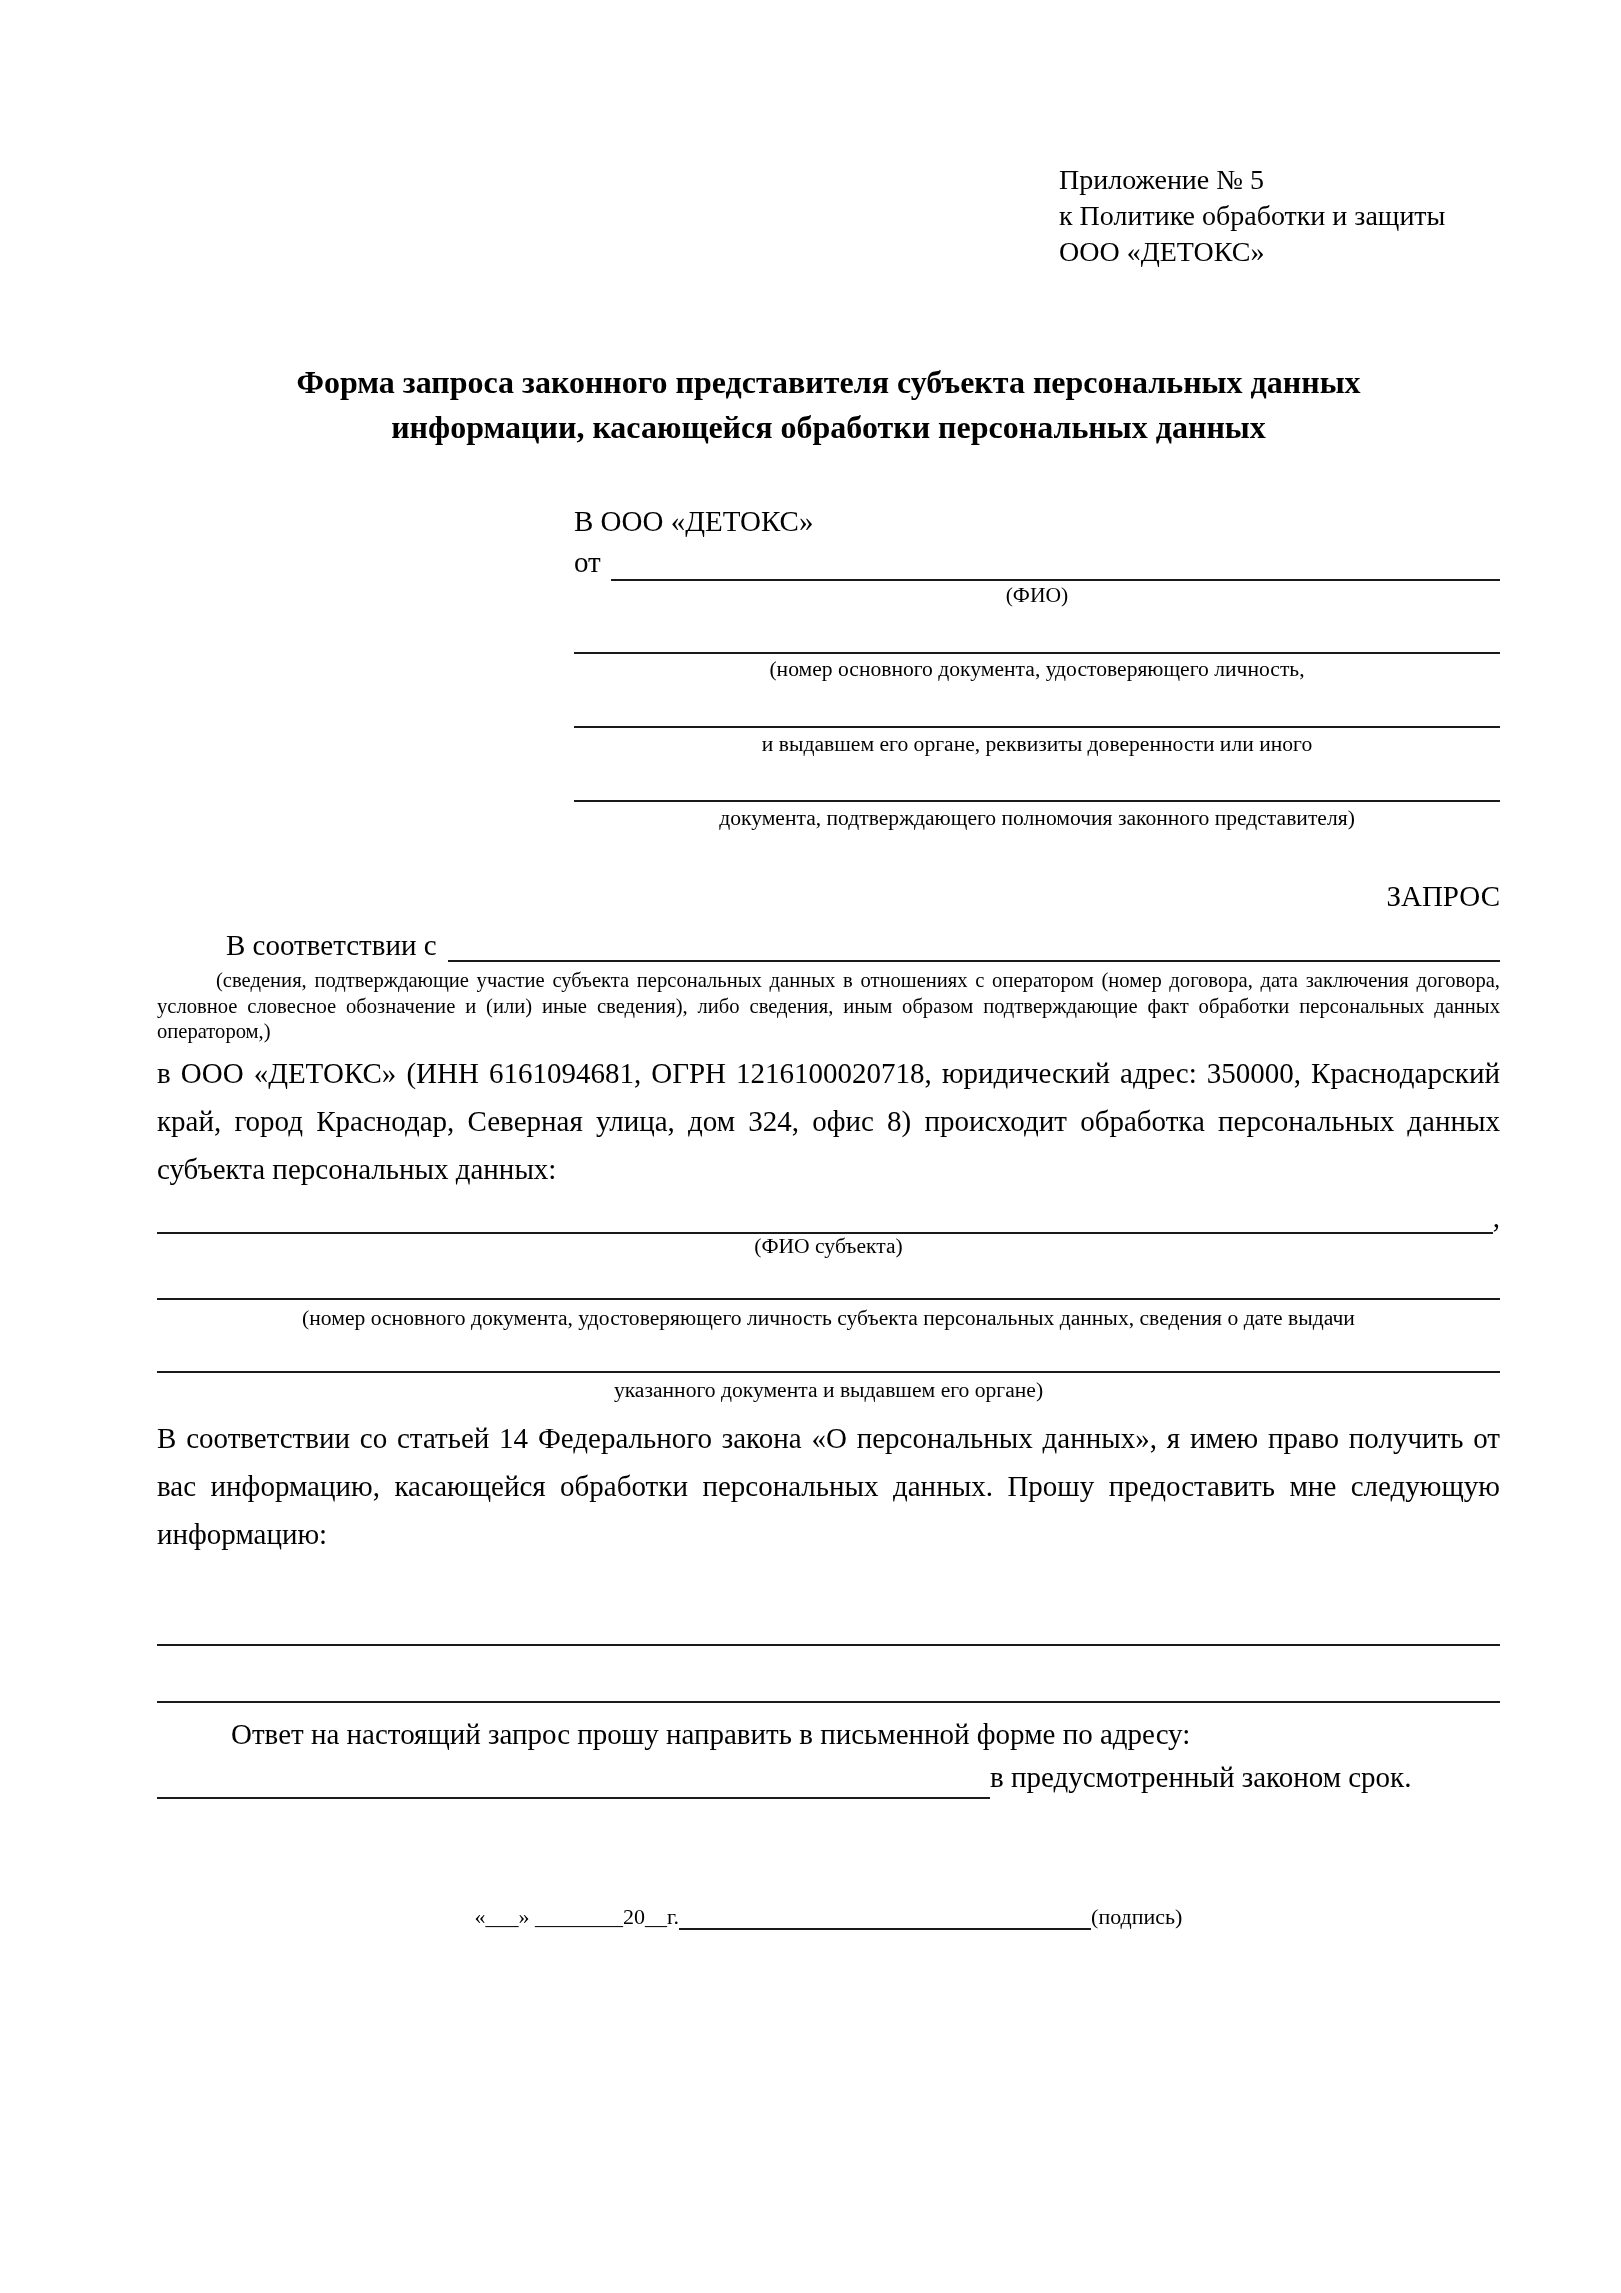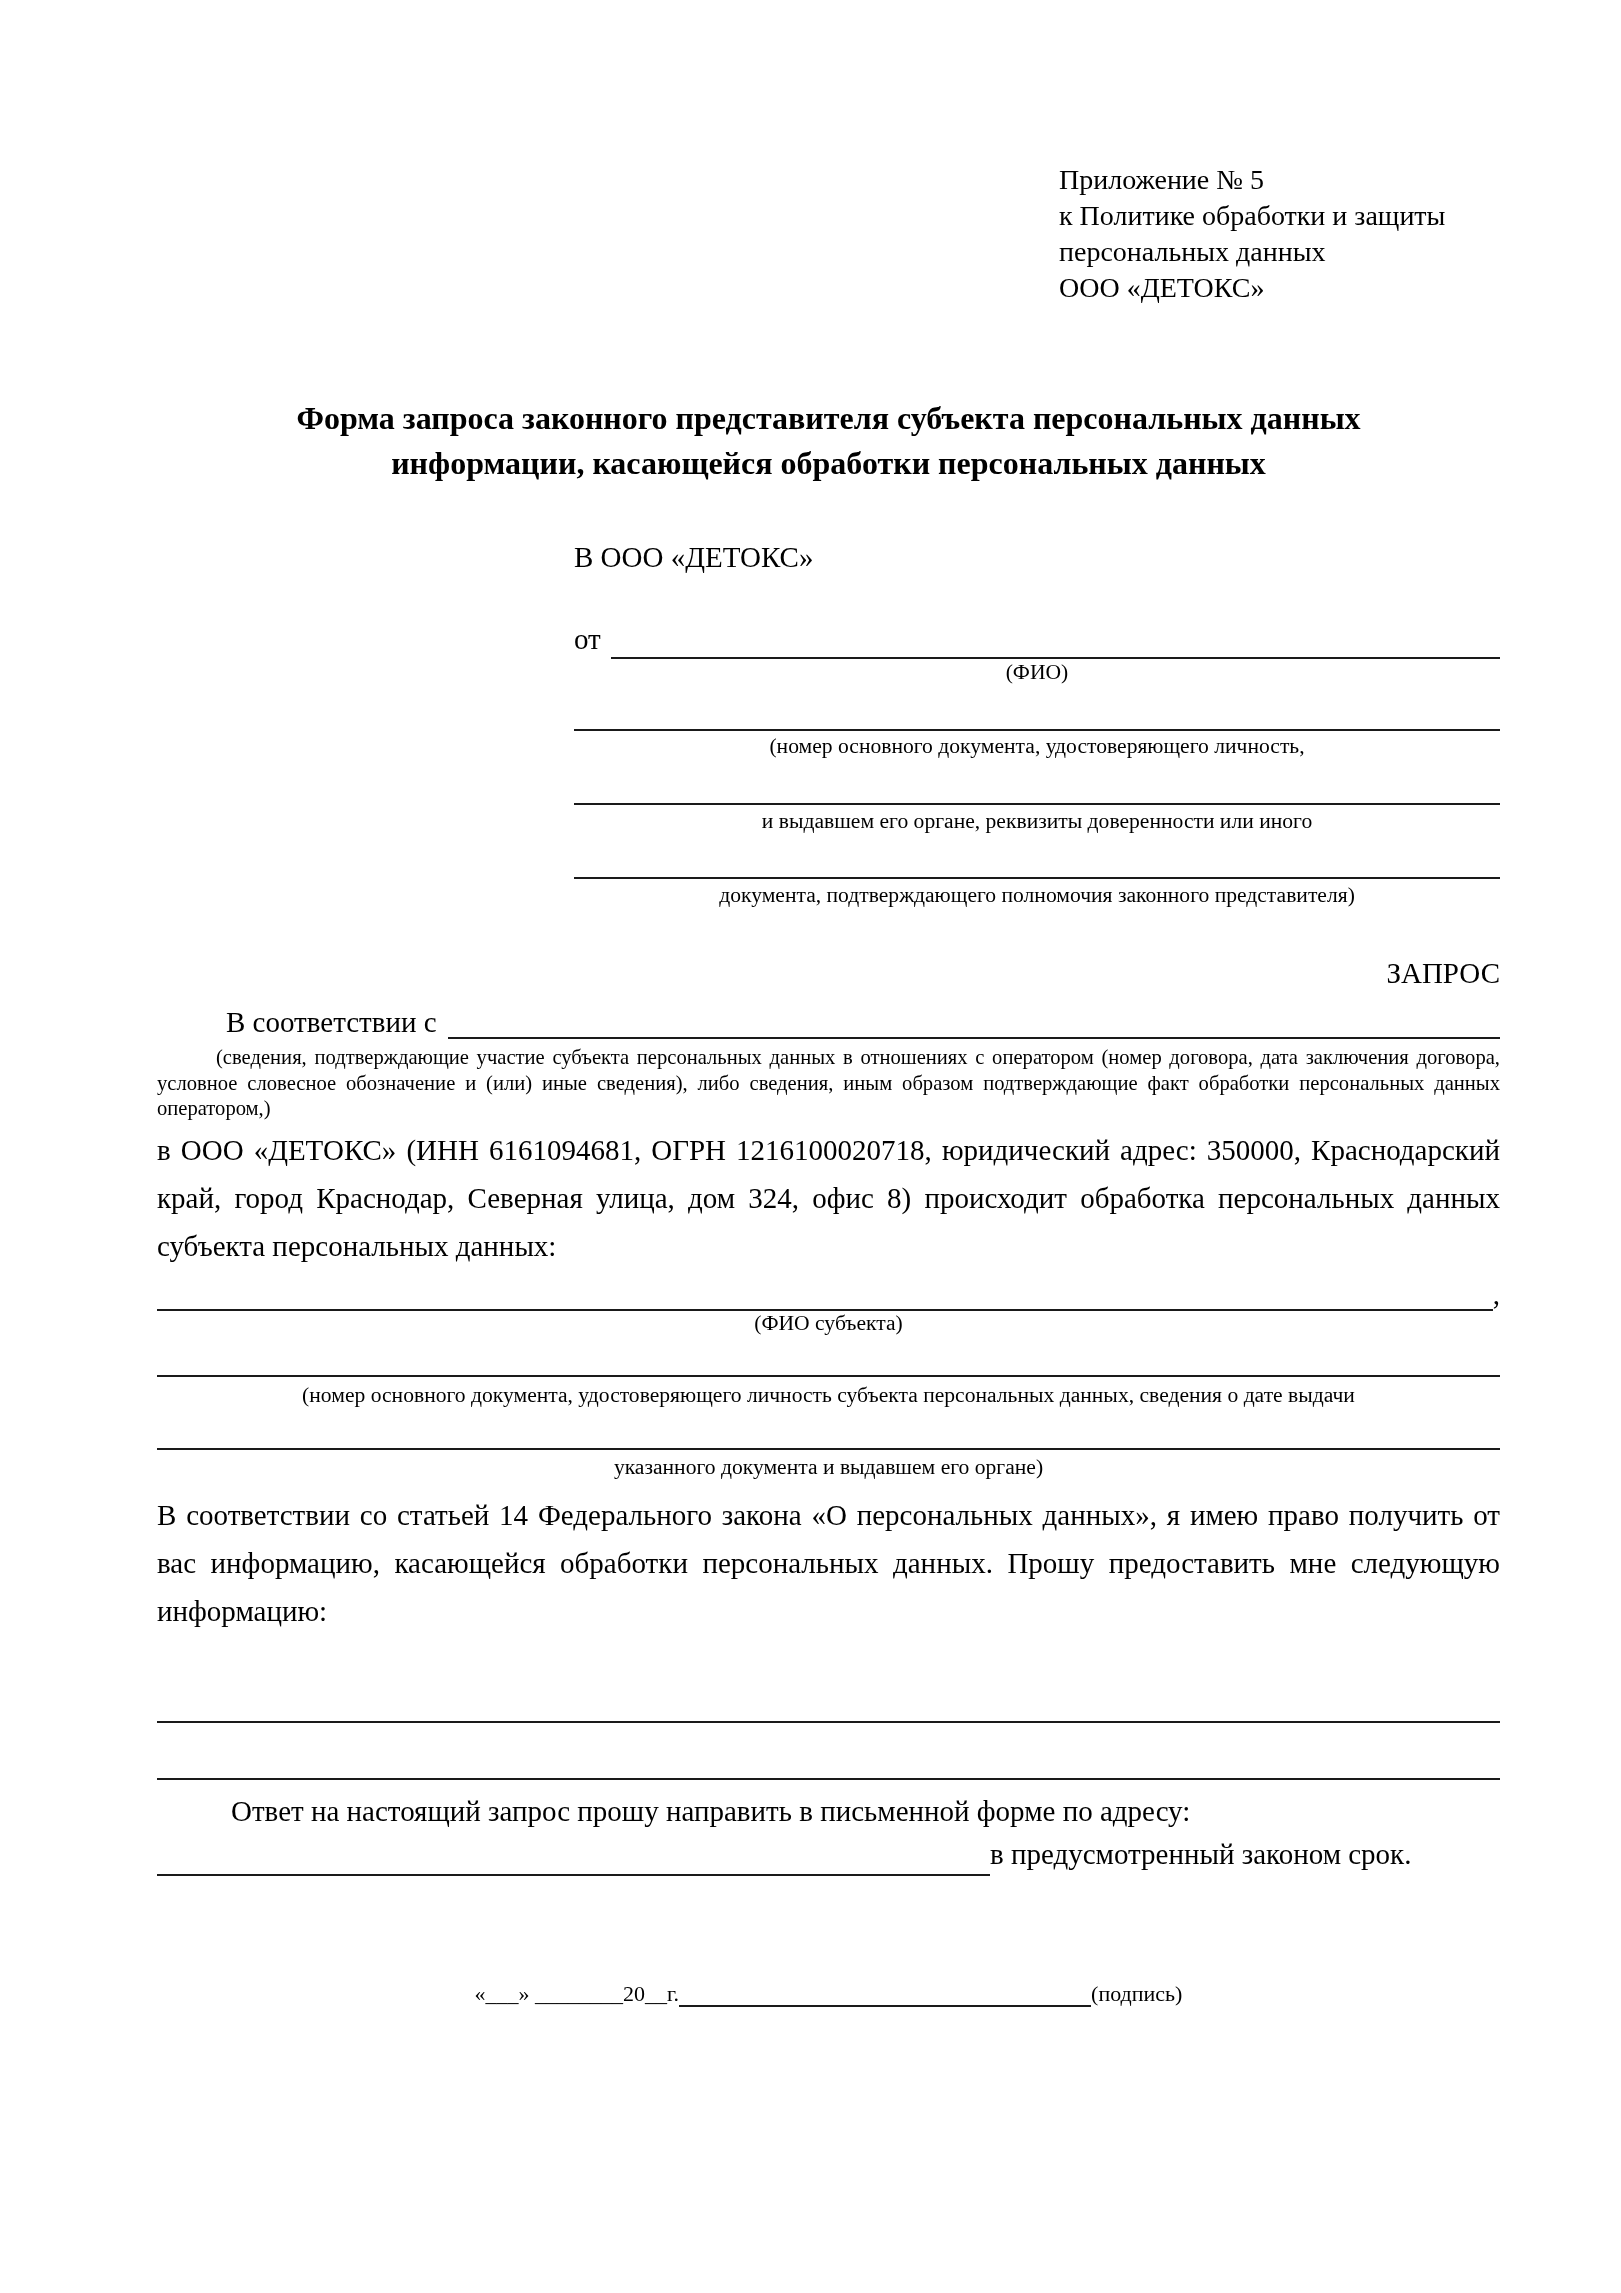--- a/index.html
+++ b/index.html
@@ -36,21 +36,21 @@
   }
 
   
   .addressee {
     margin-top: 51px;
     margin-left: 417px;
     width: 926px;
     font-size: 29px;
     line-height: 41px;
   }
-  .addr-row { display: flex; align-items: center; margin-top: 41px; }
+  .addr-row { display: flex; align-items: flex-start; }
   .addr-row .label { white-space: nowrap; padding-right: 9.8px; }
   .fill { flex: 1 1 auto; border-bottom: 2.9px solid #1a1a1a; height: 37px; }
   .caption {
     font-size: 21.6px;
     line-height: 25.5px;
     text-align: center;
   }
   .addr-line-group { margin-top: 43px; }
   .addr-line-group .fill-full { border-bottom: 2.9px solid #1a1a1a; height: 0; }
   .addr-line-group .caption { margin-top: 3.9px; }
@@ -122,21 +122,20 @@
 </style>
 </head>
 <body>
 
 <div class="page">
   <div class="content">
 
     <div class="header-block">
       <div>Приложение № 5</div>
       <div>к Политике обработки и защиты</div>
-      <div>персональных данных</div>
       <div>ООО «ДЕТОКС»</div>
     </div>
 
     <div class="doc-title">
       <div>Форма запроса законного представителя субъекта персональных данных</div>
       <div>информации, касающейся обработки персональных данных</div>
     </div>
 
     <div class="addressee">
       <div>В ООО «ДЕТОКС»</div>

